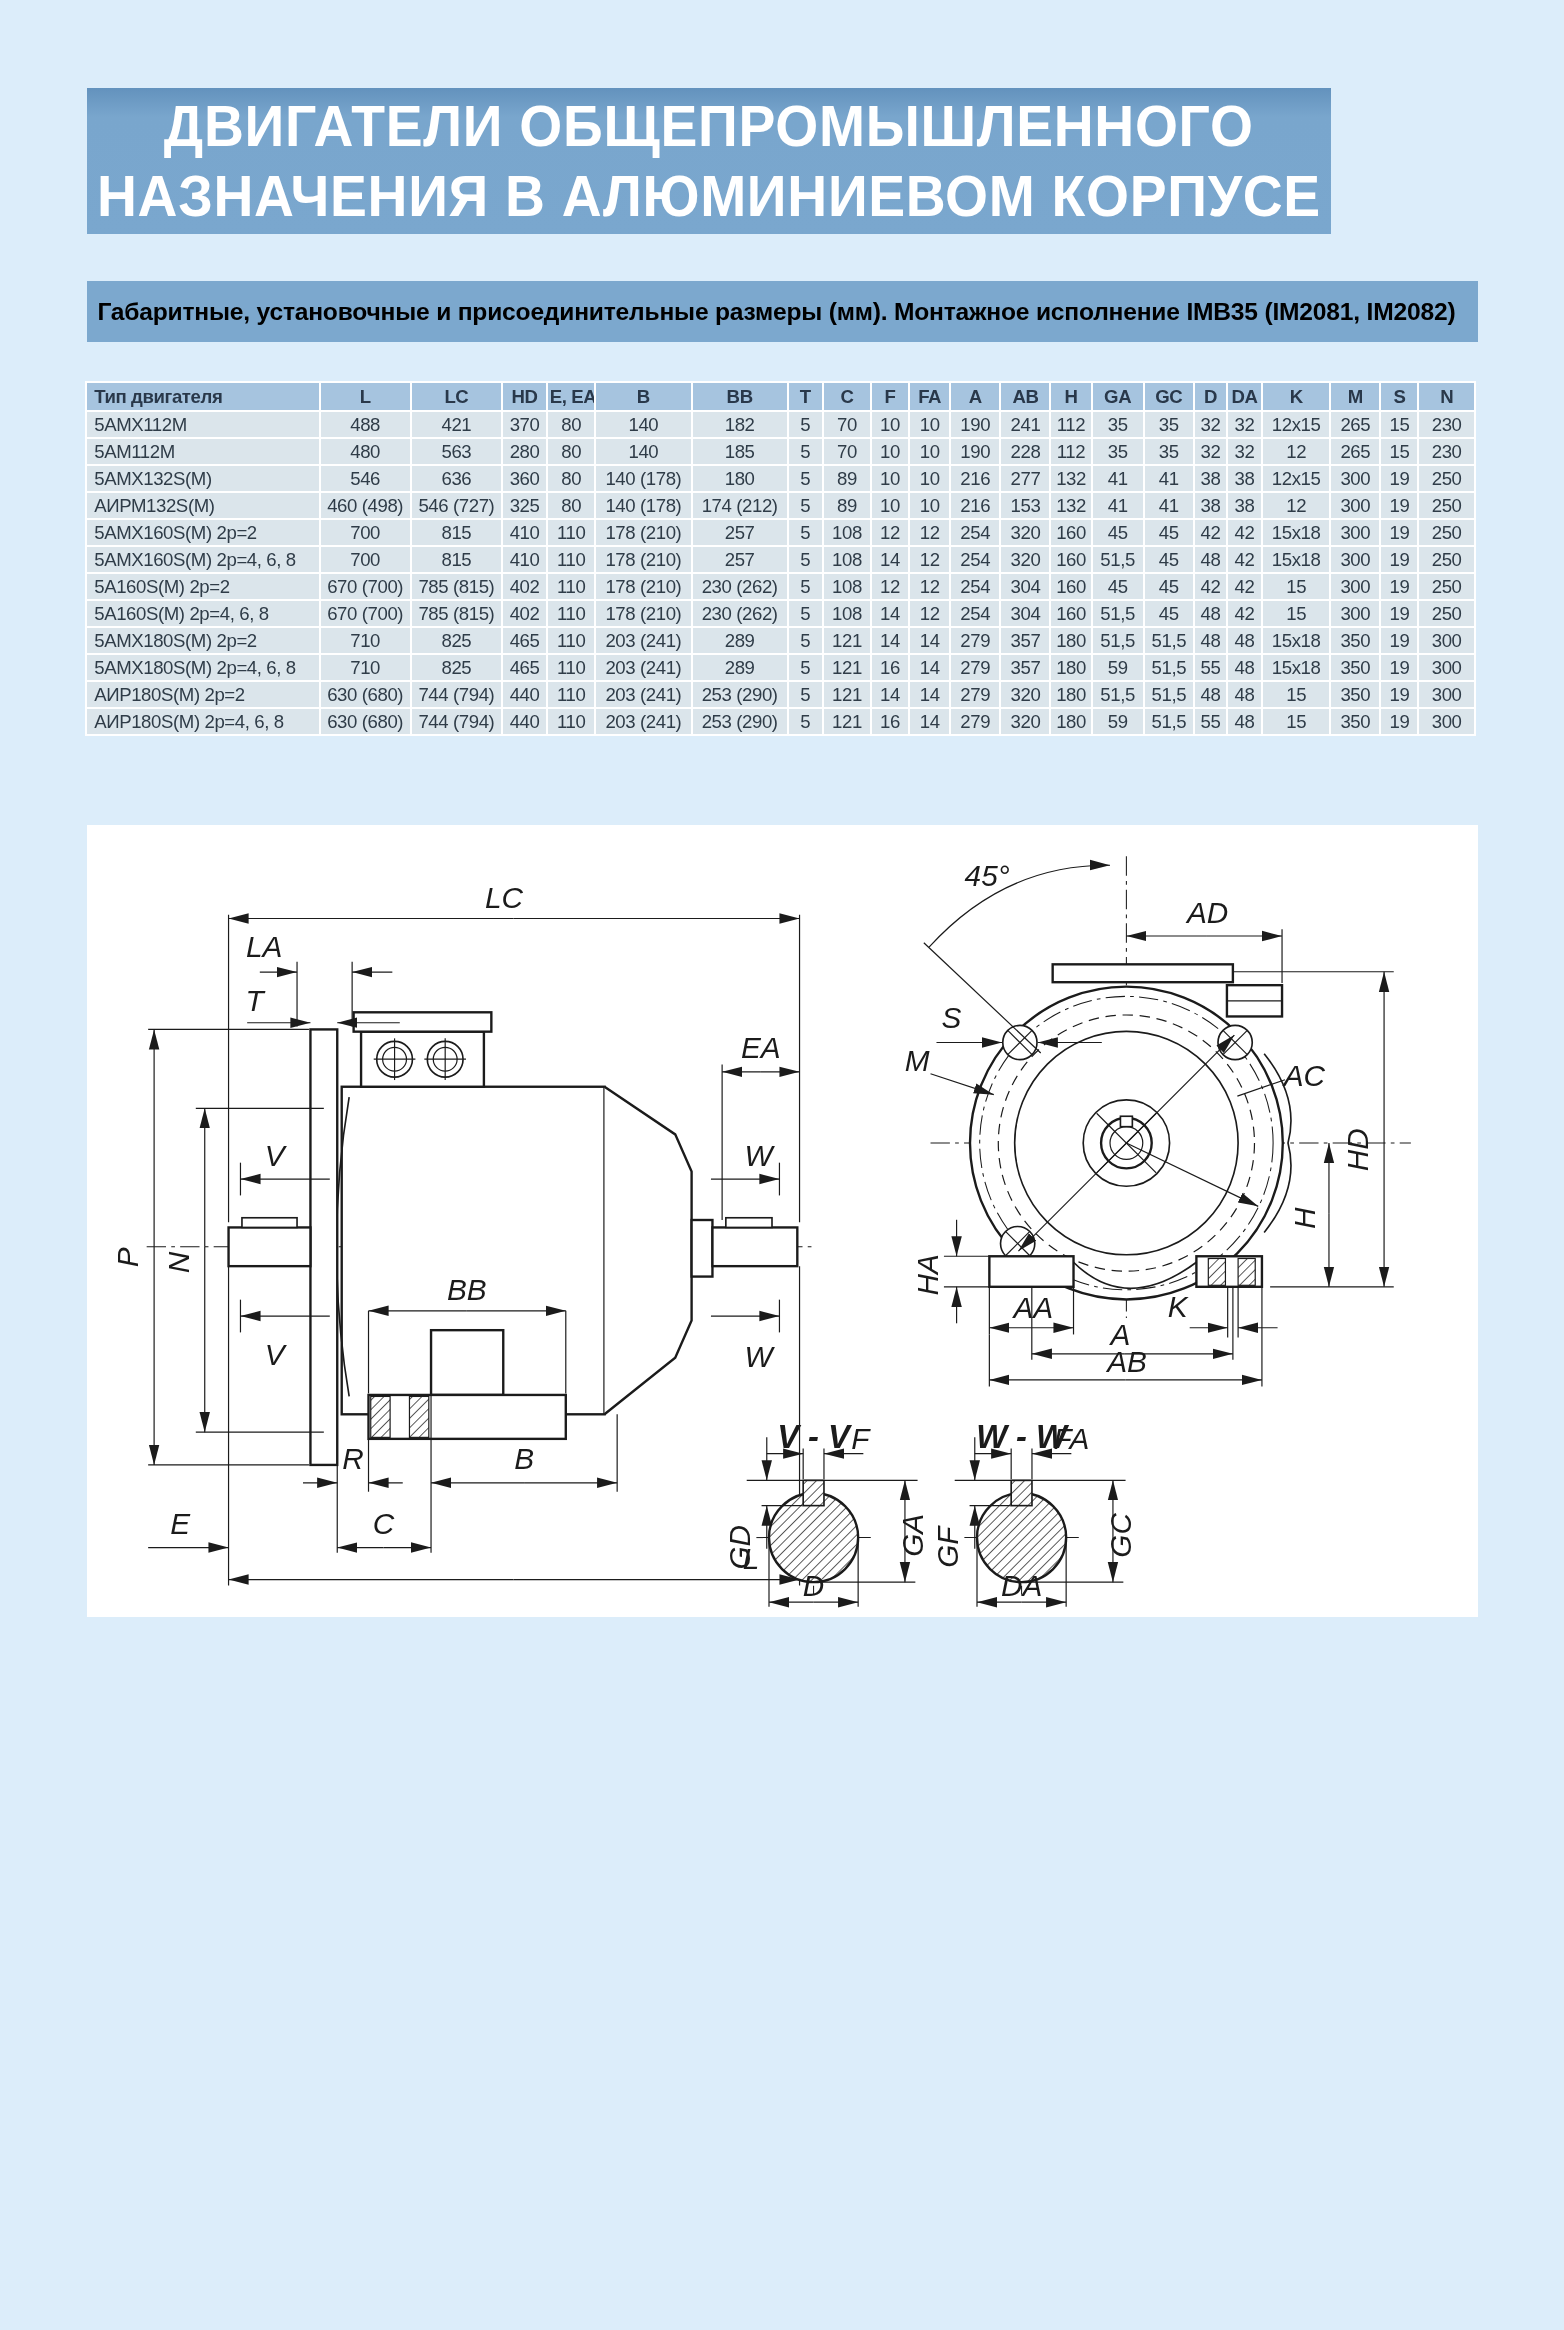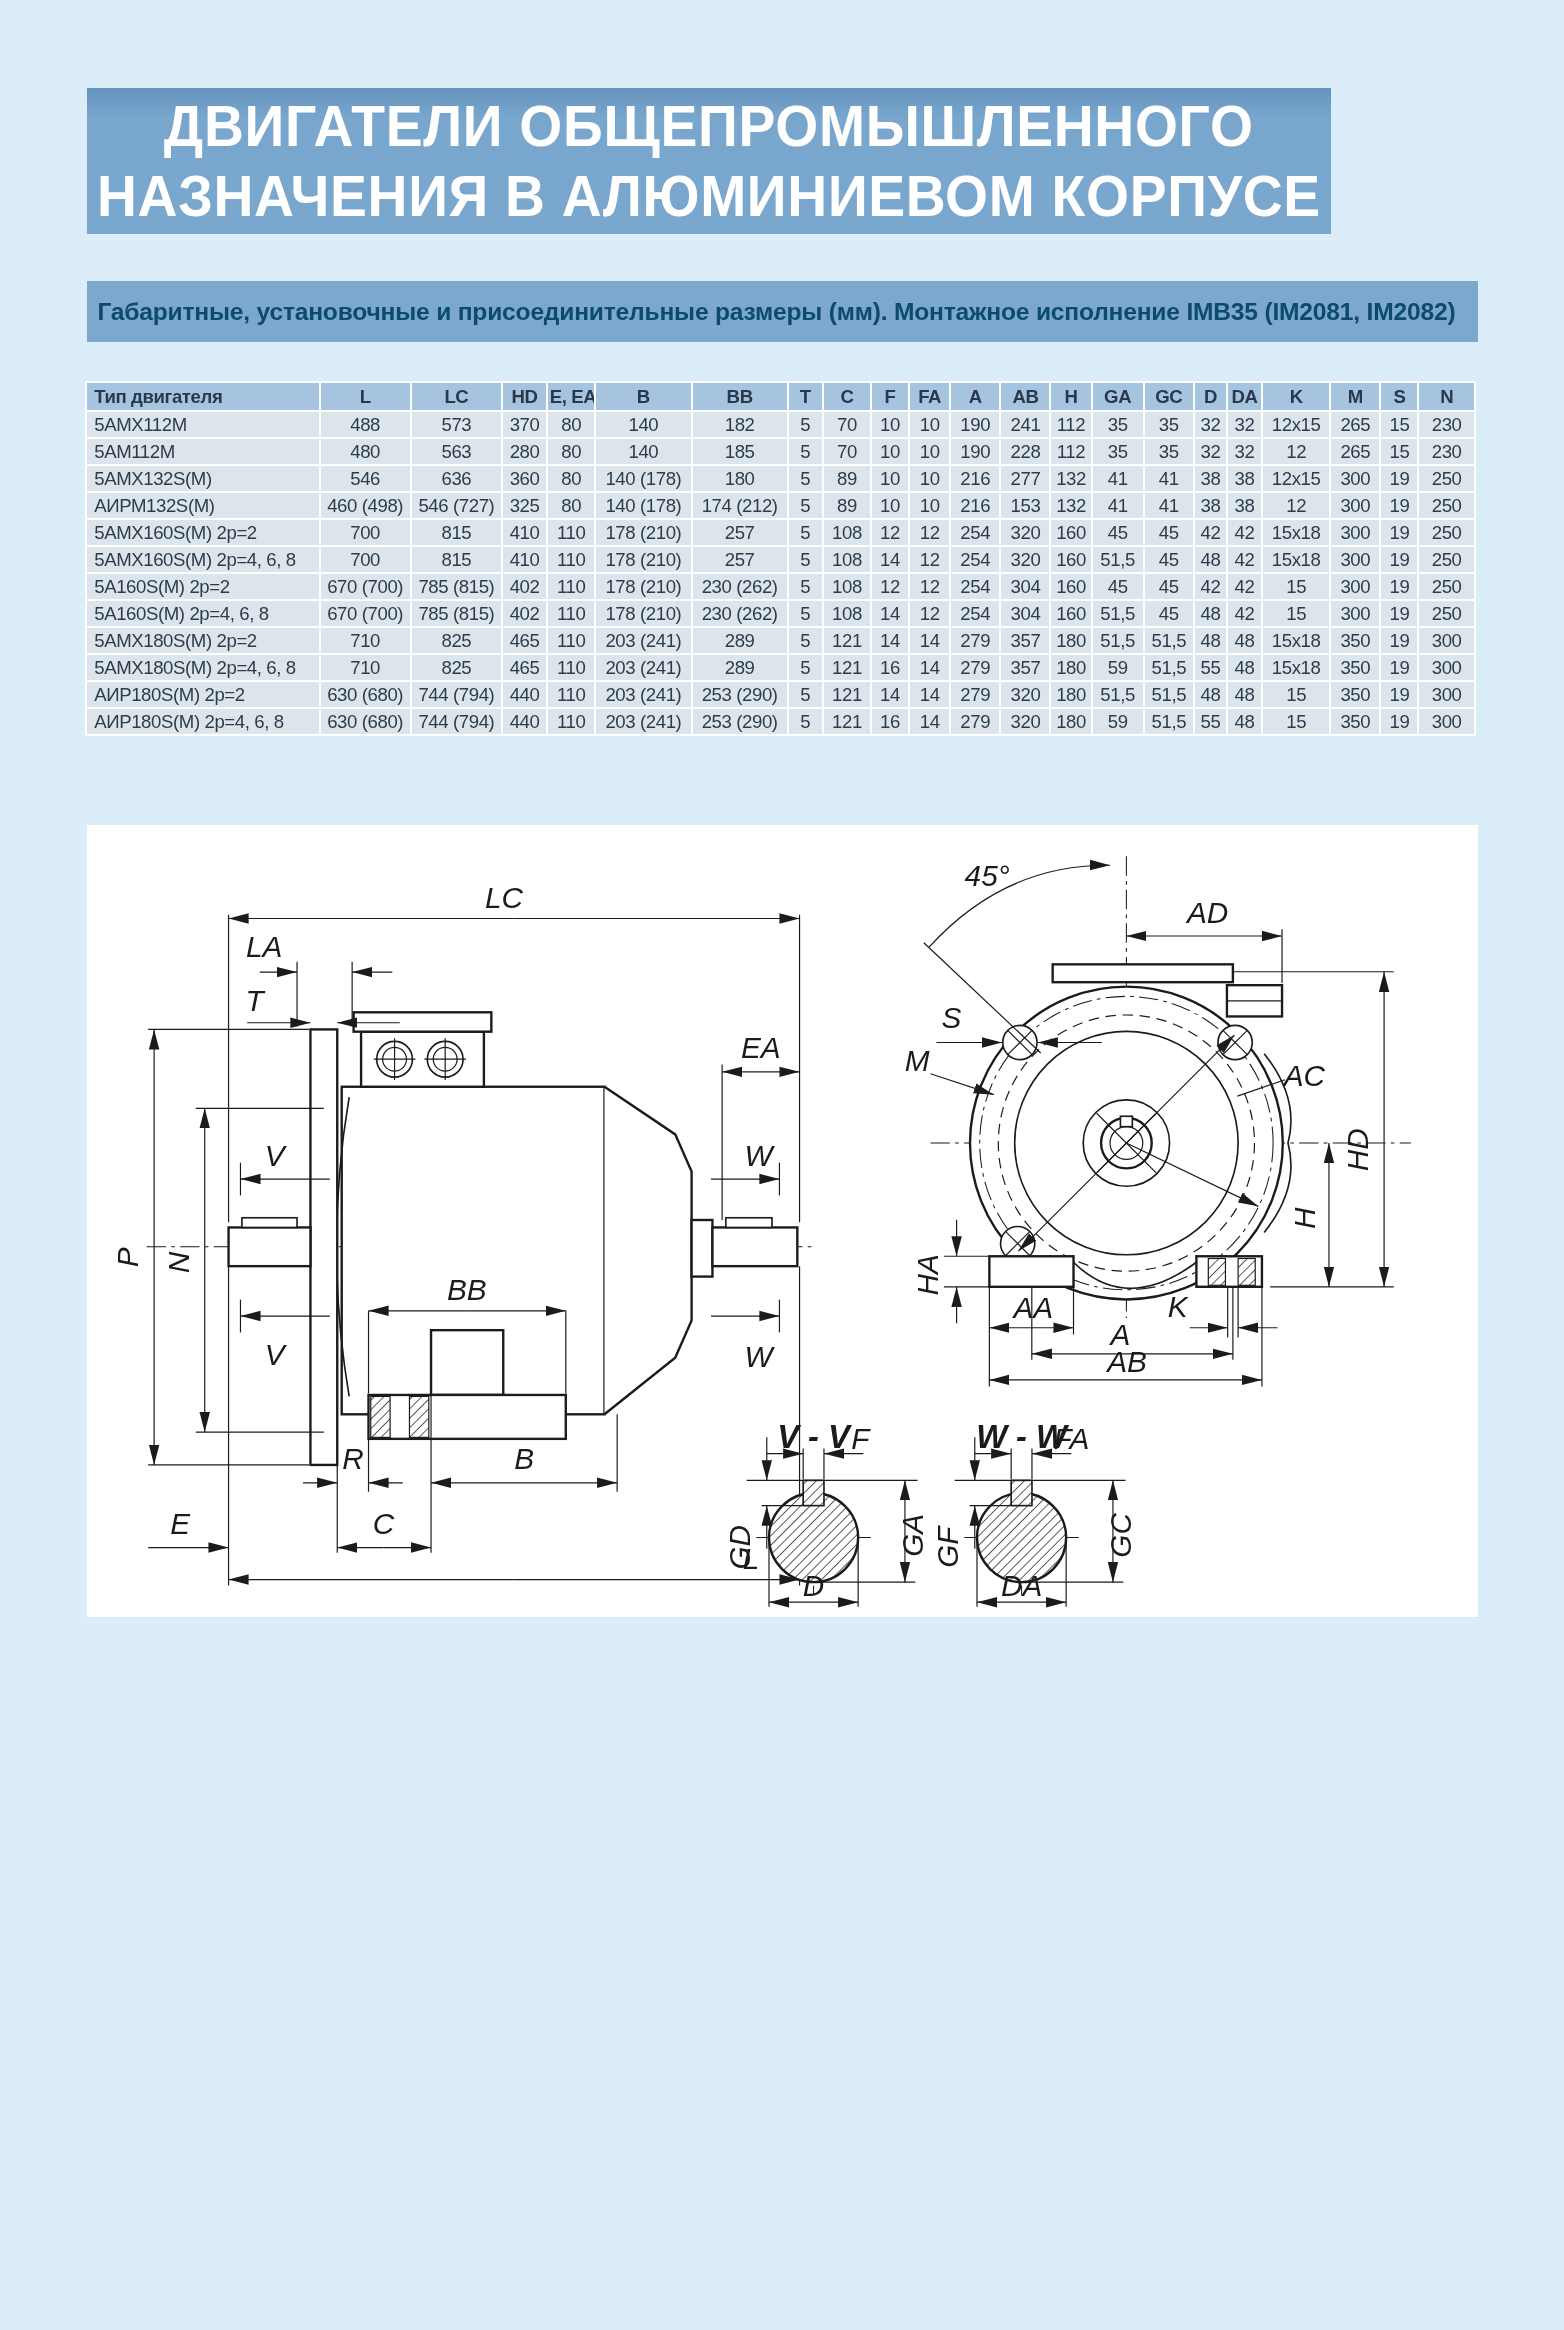--- a/index.html
+++ b/index.html
@@ -20,21 +20,21 @@
     color:#ffffff;font-weight:700;font-size:57px;line-height:70px;
     letter-spacing:0.7px;white-space:nowrap;transform:scaleX(0.97);
   }
   
   .subtitle-bar{
     position:absolute;top:281px;left:0;width:1391px;height:61px;
     background:#7ca8ce;display:flex;align-items:center;
     box-sizing:border-box;padding-left:10.4px;
   }
   .subtitle-text{
-    color:#0c4a6e;font-weight:700;font-size:24.6px;letter-spacing:-0.2px;white-space:nowrap;
+    color:#000000;font-weight:700;font-size:24.6px;letter-spacing:-0.2px;white-space:nowrap;
   }
   
   table.dims{
     position:absolute;top:381px;left:-2.2px;
     width:1391px;table-layout:fixed;
     border-collapse:separate;border-spacing:2.2px;
     background:#ffffff;
   }
   table.dims th{
     background:#a6c4df;color:#29384a;font-size:18.6px;font-weight:700;
@@ -134,21 +134,21 @@
           <th>K</th>
           <th>M</th>
           <th>S</th>
           <th>N</th>
         </tr>
       </thead>
       <tbody>
         <tr>
           <td class="t-left">5АМХ112М</td>
           <td>488</td>
-          <td>573</td>
+          <td>421</td>
           <td>370</td>
           <td>80</td>
           <td>140</td>
           <td>182</td>
           <td>5</td>
           <td>70</td>
           <td>10</td>
           <td>10</td>
           <td>190</td>
           <td>241</td>

